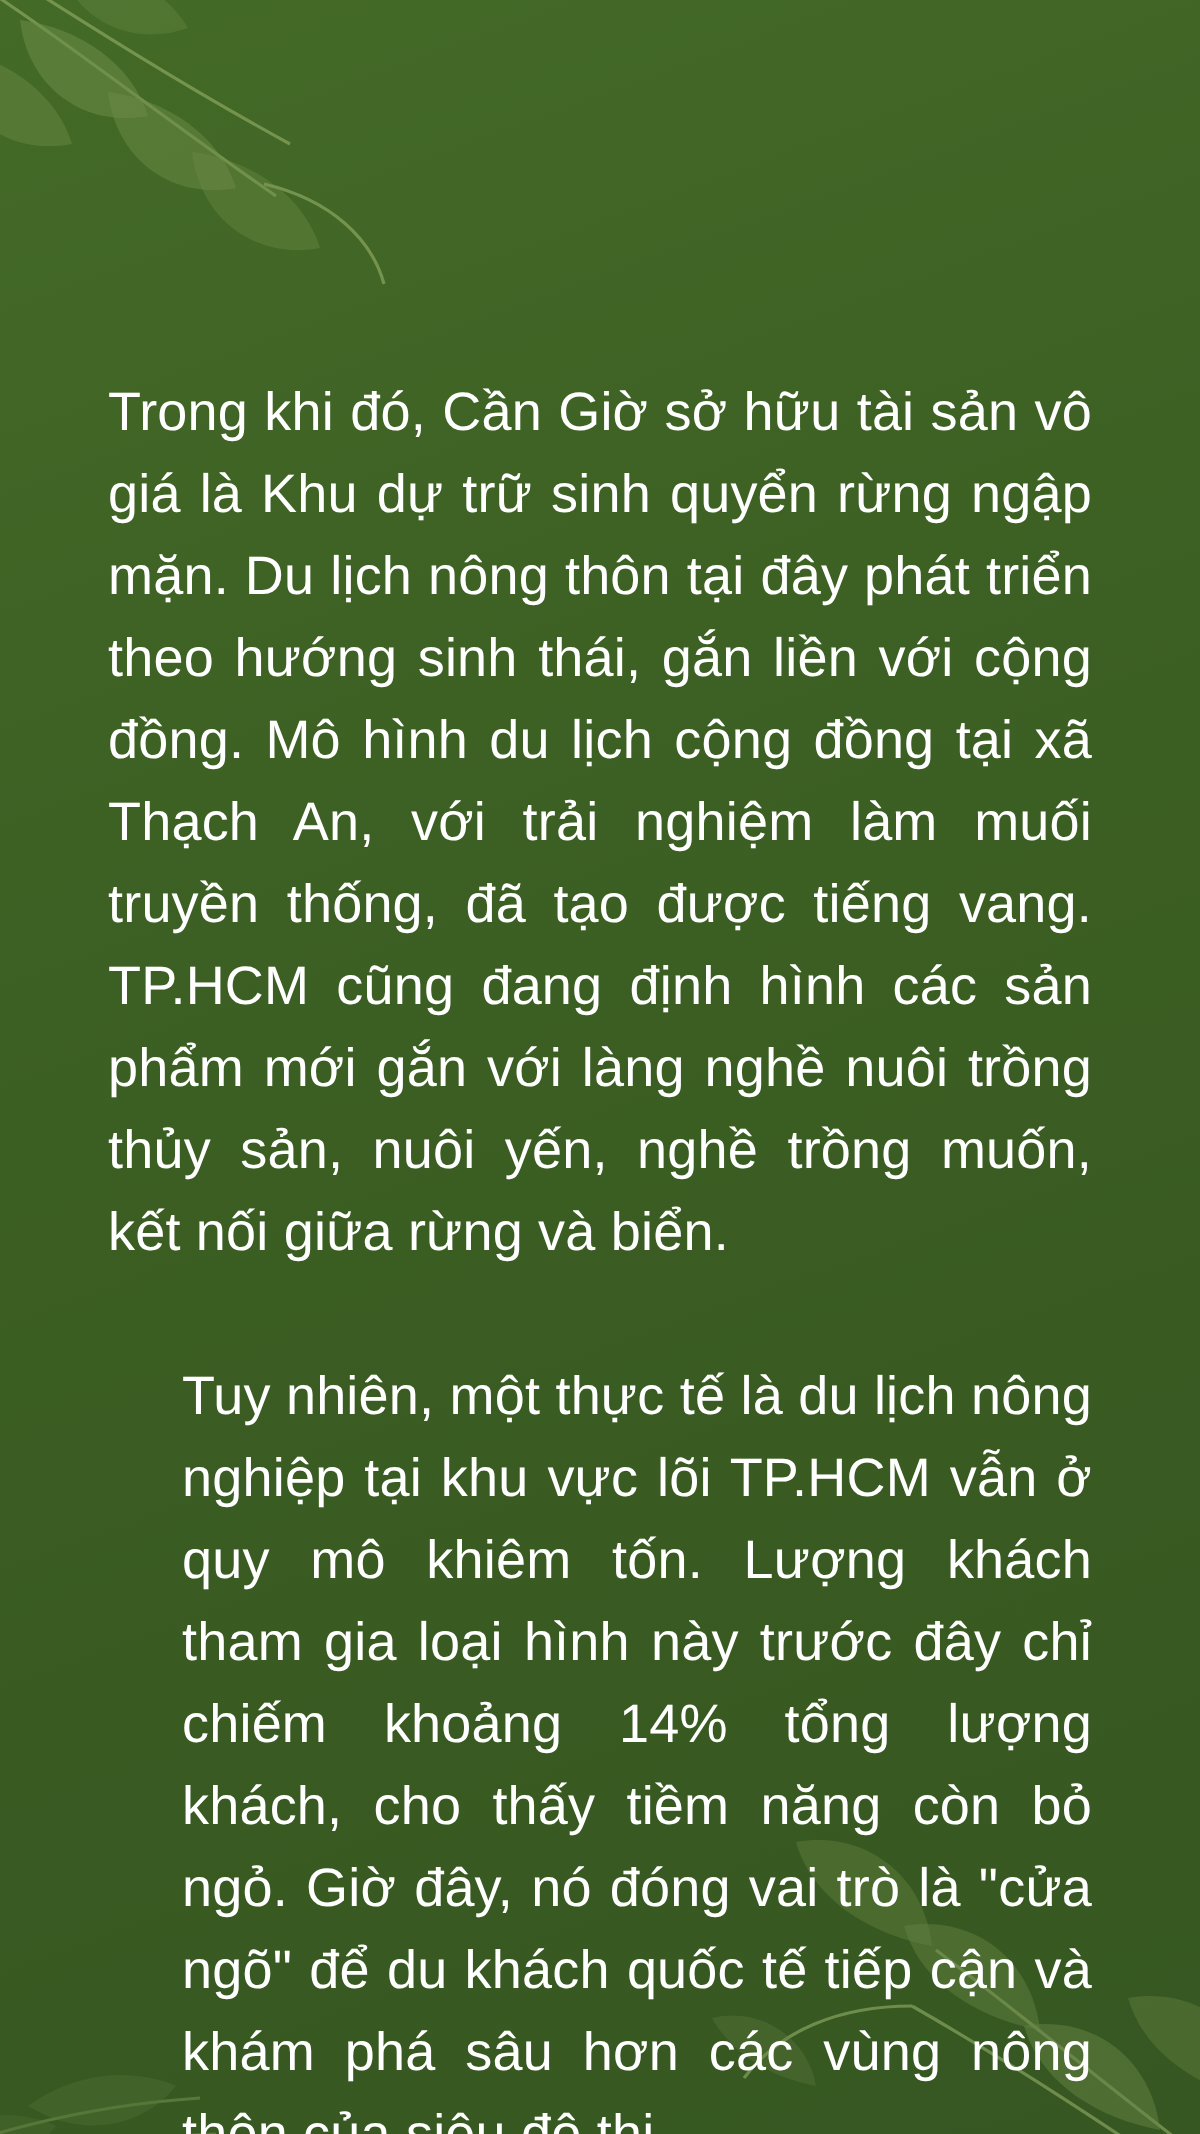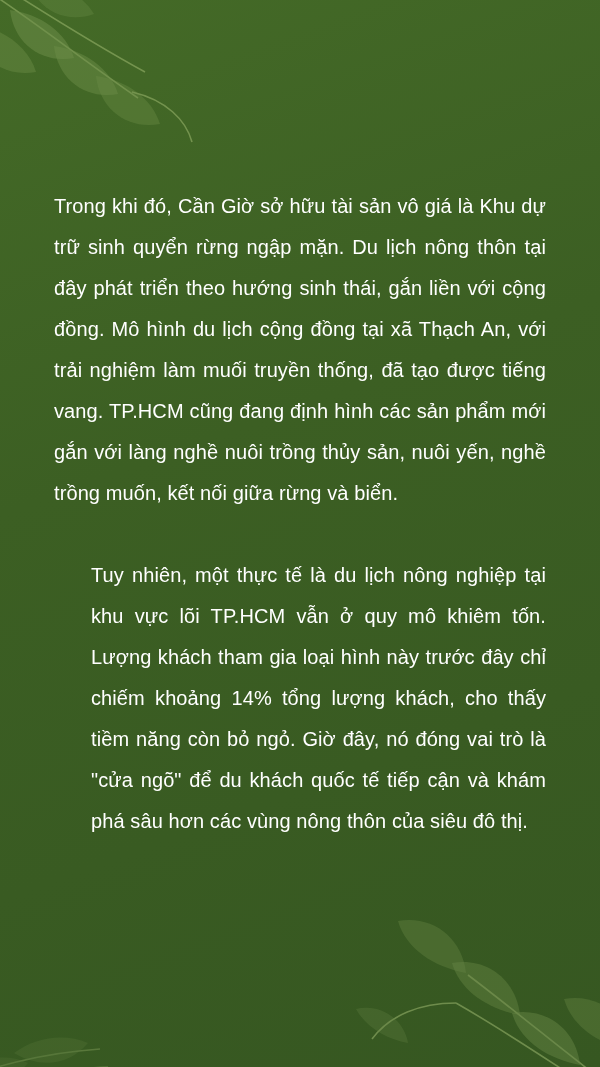--- a/index.html
+++ b/index.html
@@ -46,21 +46,21 @@
     height: 220px;
     opacity: 0.4;
   }
   .content {
     position: relative;
     z-index: 2;
     padding: 186px 54px 0 54px;
   }
   p.para {
     color: #ffffff;
-    font-size: 20px;
+    font-size: 27px;
     line-height: 41px;
     margin: 0 0 41px 0;
     text-align: justify;
     text-justify: inter-word;
     letter-spacing: 0.1px;
     font-weight: 400;
   }
   p.para:last-child {
     margin-bottom: 0;
     margin-left: 37px;

